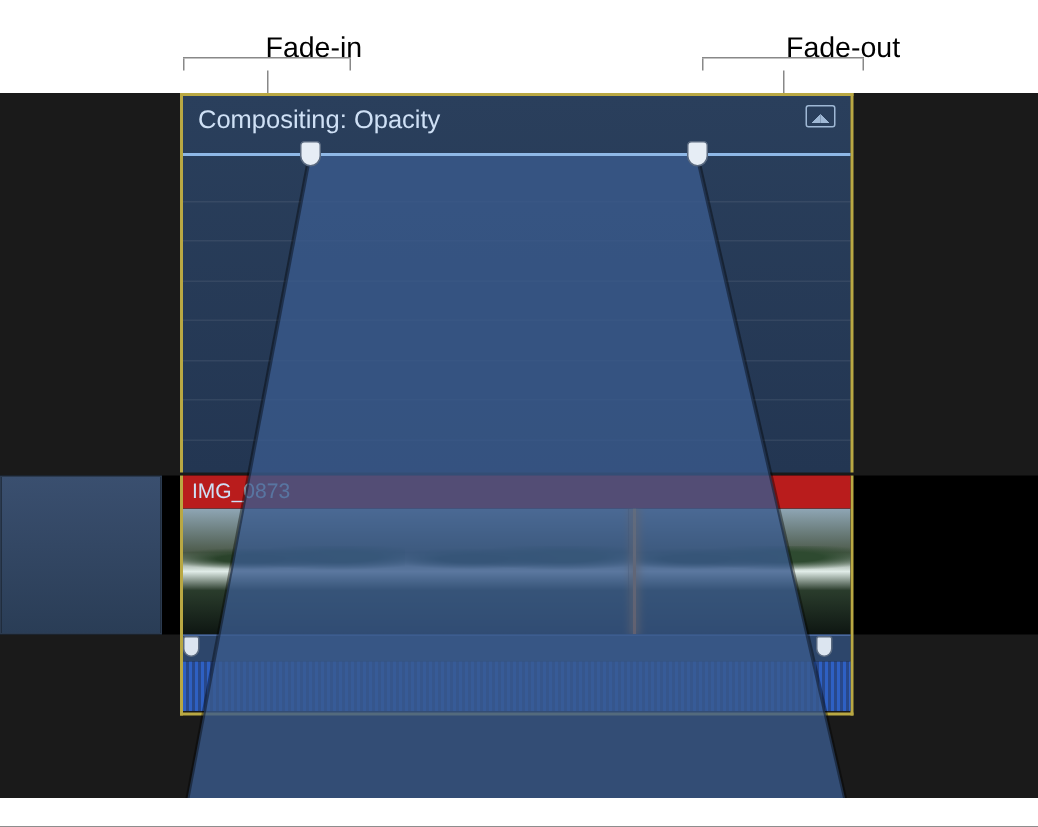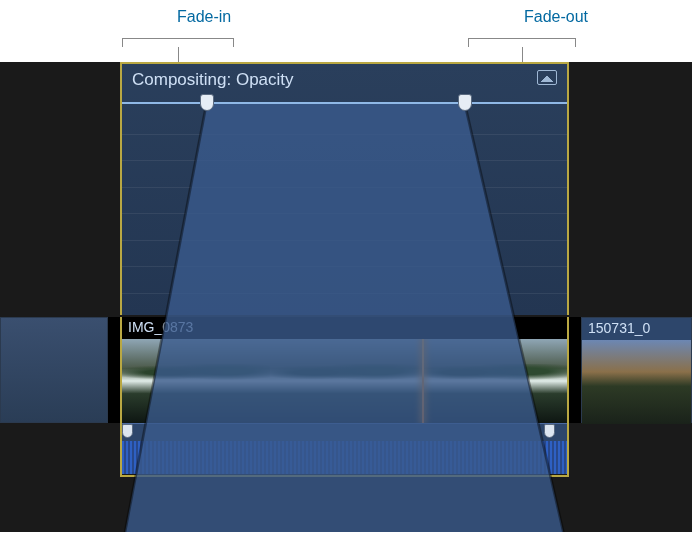--- a/index.html
+++ b/index.html
@@ -1,18 +1,18 @@
 <!DOCTYPE html>
 <html><head>
   <meta charset="utf-8">
   <style>
     * { margin:0; padding:0; box-sizing:border-box; }
     body { background:#fff; font-family:-apple-system,Helvetica,Arial,sans-serif; width:692px; }
     .labels { position:relative; height:62px; }
-    .label { position:absolute; font-size:16px; color:#0369a1; }
+    .label { position:absolute; font-size:19px; color:#000000;margin-top:14px; }
     .bracket { position:absolute; border-top:1px solid #888; height:10px; }
     .bracket::before, .bracket::after { content:""; position:absolute; width:1px; height:8px; background:#888; top:0; }
     .bracket::before { left:0; } .bracket::after { right:0; }
     .tick { position:absolute; width:1px; height:16px; background:#888; top:8px; }
     .editor { position:relative; background:#1a1a1a; height:470px; }
     .filmstrip-bg { position:absolute; left:0; right:0; top:255px; height:106px; background:#000; }
     .animation-panel {
       position:absolute; left:120; top:0; width:449px; height:253px;
       background:linear-gradient(#2a3f5c,#233652);
       border:2px solid #b9a843; border-bottom:none;
@@ -38,21 +38,21 @@
     }
     
     .clip-left {
       position:absolute; left:0; top:255px; width:108px; height:106px;
       background:linear-gradient(#3a4f6f,#2a3d56); border:1px solid #2b3a4f;
     }
     .clip-main {
       position:absolute; left:120px; top:255px; width:449px; height:160px;
       border:2px solid #b9a843; border-top:none;
     }
-    .clip-main .header { height:22px; background:#000000; color:#cfe0f5; font-size:14px; padding:2px 6px; }
+    .clip-main .header { height:22px; background:#b91c1c; color:#cfe0f5; font-size:14px; padding:2px 6px; }
     .clip-main .thumbs { position:relative; height:84px; display:flex; overflow:hidden; }
     .thumb { flex:1; position:relative; background:linear-gradient(#8fa6b5 0%, #4c5a4a 35%, #e0ece8 50%, #2a3c2c 65%, #0e1612 100%); }
     .thumb::before { content:""; position:absolute; left:0; right:0; top:30%; bottom:45%;
       background:radial-gradient(ellipse at 30% 40%, #2a432b 15%, transparent 40%),
                  radial-gradient(ellipse at 70% 35%, #2e4a30 18%, transparent 45%); }
     .playhead { position:absolute; top:0; bottom:0; width:2px;
       background:linear-gradient(#ffb347,#ff7a00);
       box-shadow:0 0 6px 2px rgba(255,140,0,.7); left:300px; }
     .clip-main .control-row { position:relative; height:18px; background:#2d466b; border-top:1px solid #4b6aa0; }
     .sm-handle { position:absolute; top:0; width:11px; height:14px; background:#dce5f0;
@@ -120,17 +120,13 @@
       <div class="thumb"></div>
       <div class="playhead"></div>
     </div>
     <div class="control-row">
       <div class="sm-handle" style="left:0px"></div>
       <div class="sm-handle" style="left:calc(96% - 5px)"></div>
     </div>
     <div class="wave"></div>
   </div>
 
-  <div class="clip-right">
-    <div class="header">150731_0</div>
-    <div class="thumbs"></div>
-  </div>
 </div>
 
 </body></html>

